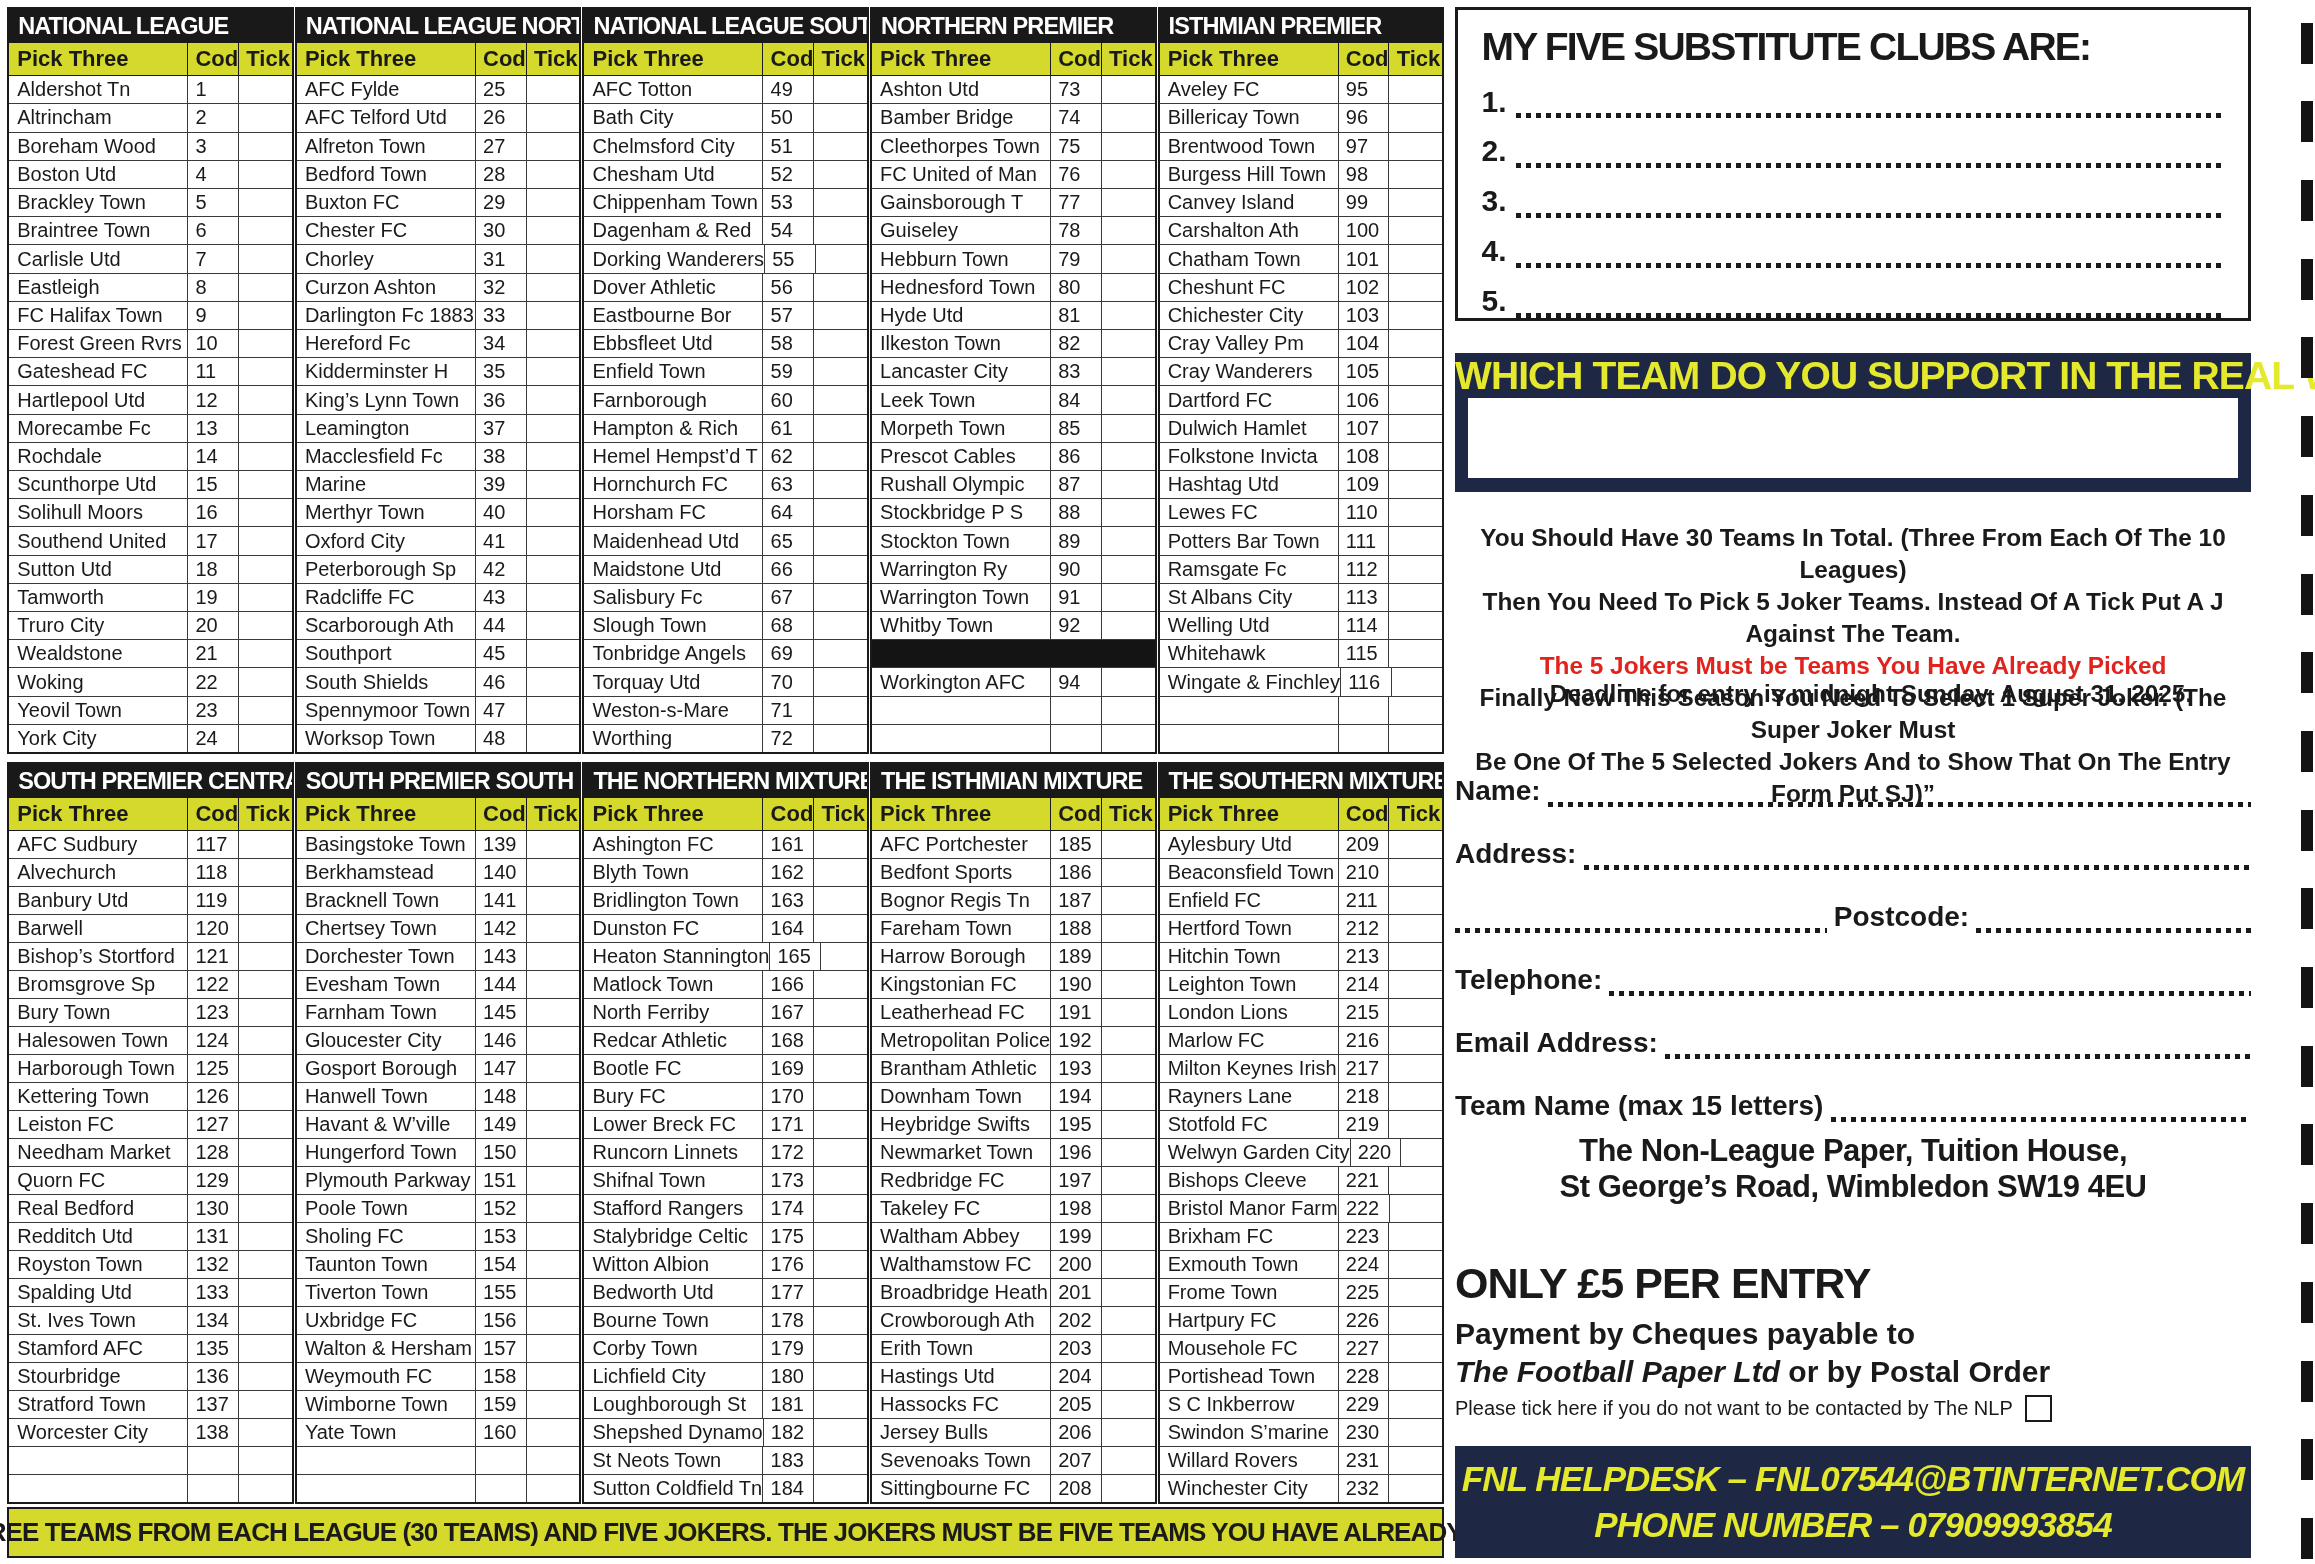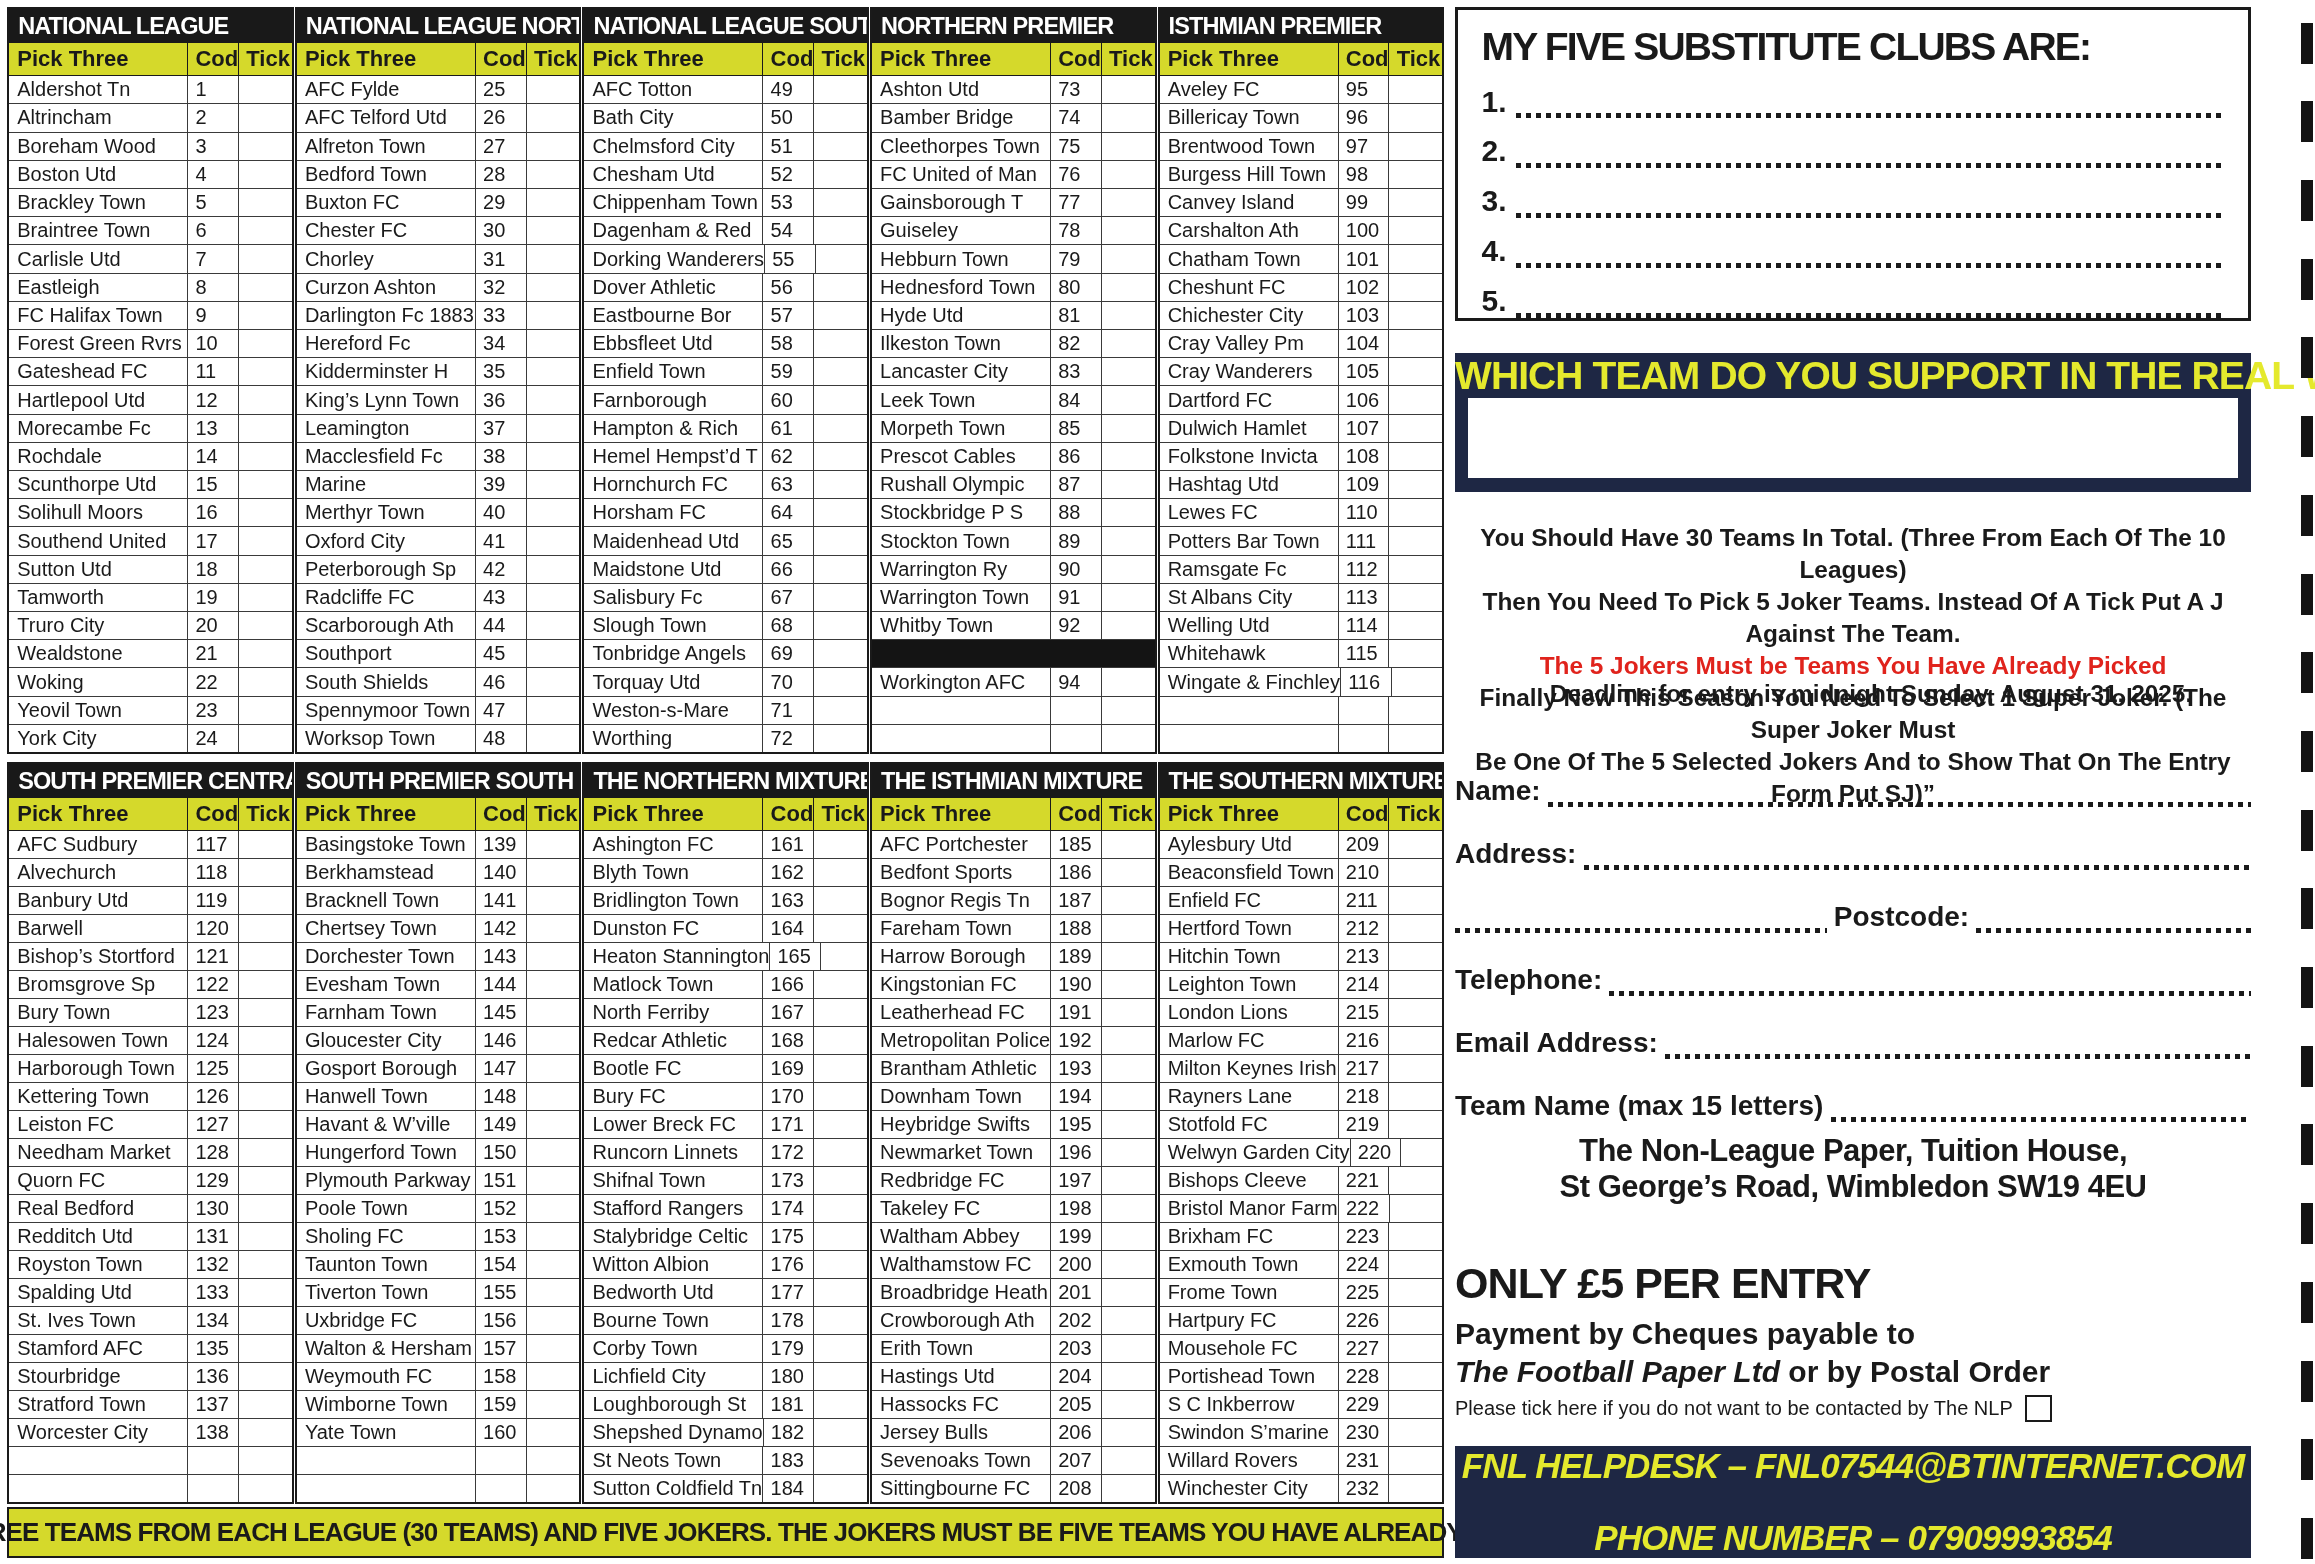--- a/index.html
+++ b/index.html
@@ -58,21 +58,21 @@
   .field-label{margin-right:7.2px;}
   .field-label.mid{margin:0 7.2px;}
 
   .send-to{top:1133px;text-align:center;font-weight:bold;font-size:31px;line-height:36px;letter-spacing:-0.5px;}
   .price{top:1259px;font-weight:800;font-size:43px;letter-spacing:-0.9px;}
   .payment{top:1315px;font-weight:bold;font-size:30px;line-height:38px;}
   .payment em{font-style:italic;}
   .tick-row{top:1395px;display:flex;align-items:center;font-size:20px;white-space:nowrap;text-align:center;}
   .checkbox{display:inline-block;width:27px;height:27px;border:2.7px solid var(--ink);margin-left:12.7px;flex:none;}
 
-  .helpdesk{top:1446px;height:112px;background:var(--navy);color:var(--banner-yellow);text-align:center;font-weight:800;font-style:italic;font-size:35px;letter-spacing:-0.9px;display:flex;flex-direction:column;justify-content:space-between;gap:5.4px;white-space:nowrap;}
+  .helpdesk{top:1446px;height:112px;background:var(--navy);color:var(--banner-yellow);text-align:center;font-weight:800;font-style:italic;font-size:35px;letter-spacing:-0.9px;display:flex;flex-direction:column;justify-content:center;gap:5.4px;white-space:nowrap;}
 
   
   .reg-mark{position:absolute;left:2301px;width:11.8px;height:41px;background:#141414;}
 </style>
 </head>
 <body>
 
 <div class="sheet">
 
   <div class="tables-row" id="tables-top">

